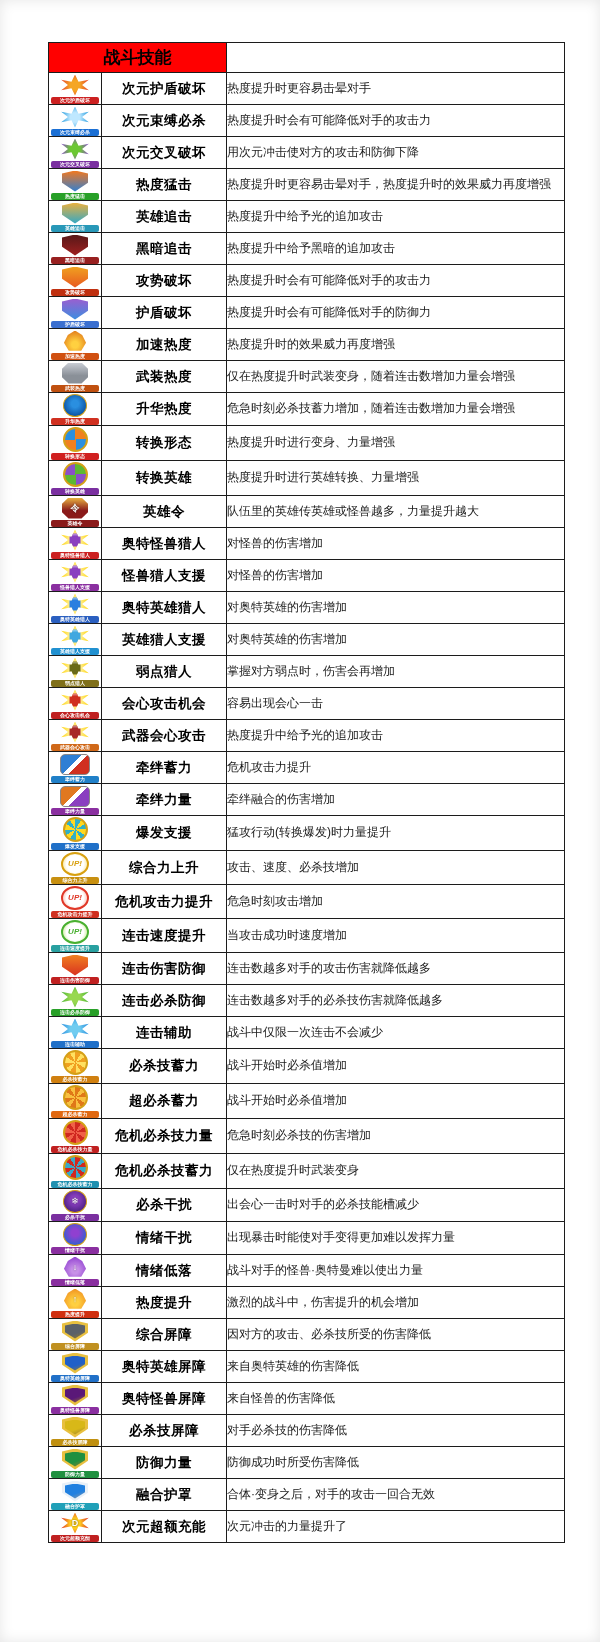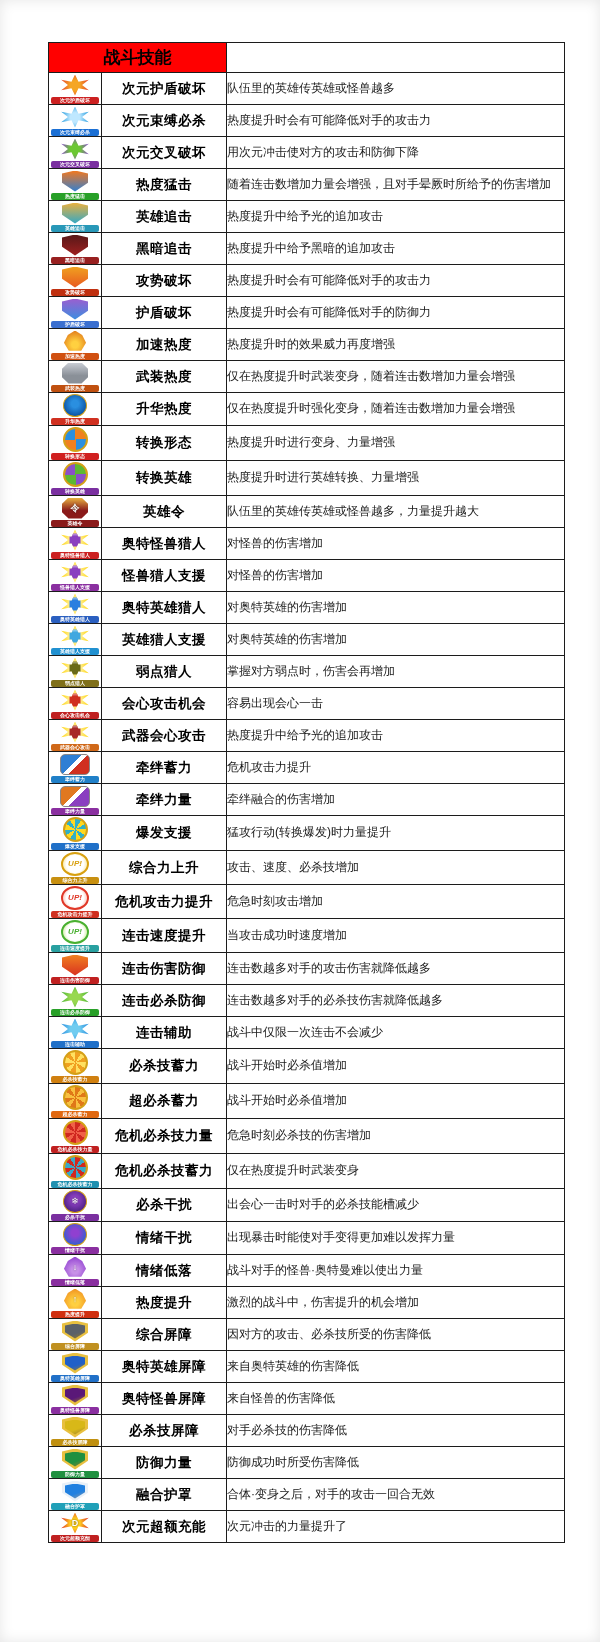--- a/index.html
+++ b/index.html
@@ -151,21 +151,21 @@
           <td class="sec-h-empty"></td>
         </tr>
         <tr>
           <td class="c-icon">
             <span class="icwrap">
               <span class="ic ic-burst" style="--c1: #e8452a; --c2: #f5a623;"></span>
               <span class="cap" style="--cap: #cc2020;">次元护盾破坏</span>
             </span>
           </td>
           <td class="c-name">次元护盾破坏</td>
-          <td class="c-desc">队伍里的英雄传英雄或怪兽越多</td>
+          <td class="c-desc">热度提升时更容易击晕对手</td>
         </tr>
         <tr>
           <td class="c-icon">
             <span class="icwrap">
               <span class="ic ic-burst" style="--c1: #2a9fe0; --c2: #bfe8ff;"></span>
               <span class="cap" style="--cap: #1a6fd4;">次元束缚必杀</span>
             </span>
           </td>
           <td class="c-name">次元束缚必杀</td>
           <td class="c-desc">热度提升时会有可能降低对手的攻击力</td>
@@ -181,21 +181,21 @@
           <td class="c-desc">用次元冲击使对方的攻击和防御下降</td>
         </tr>
         <tr>
           <td class="c-icon">
             <span class="icwrap">
               <span class="ic ic-shield" style="--c1: #2e7fd4; --c2: #f07820;"></span>
               <span class="cap" style="--cap: #28a028;">热度猛击</span>
             </span>
           </td>
           <td class="c-name">热度猛击</td>
-          <td class="c-desc">随着连击数增加力量会增强，且对手晕厥时所给予的伤害增加</td>
+          <td class="c-desc">热度提升时更容易击晕对手，热度提升时的效果威力再度增强</td>
         </tr>
         <tr>
           <td class="c-icon">
             <span class="icwrap">
               <span class="ic ic-shield" style="--c1: #2fa8c8; --c2: #e8b040;"></span>
               <span class="cap" style="--cap: #2898b8;">英雄追击</span>
             </span>
           </td>
           <td class="c-name">英雄追击</td>
           <td class="c-desc">热度提升中给予光的追加攻击</td>
@@ -251,21 +251,21 @@
           <td class="c-desc">仅在热度提升时武装变身，随着连击数增加力量会增强</td>
         </tr>
         <tr>
           <td class="c-icon">
             <span class="icwrap">
               <span class="ic ic-orb" style="--c1: #0a4fa0; --c2: #2a8fe0;"></span>
               <span class="cap" style="--cap: #d03020;">升华热度</span>
             </span>
           </td>
           <td class="c-name">升华热度</td>
-          <td class="c-desc">仅在热度提升时强化变身，随着连击数增加力量会增强</td>
+          <td class="c-desc">危急时刻必杀技蓄力增加，随着连击数增加力量会增强</td>
         </tr>
         <tr>
           <td class="c-icon">
             <span class="icwrap">
               <span class="ic ic-swirl" style="--c1: #f08020; --c2: #2a8fe0;"></span>
               <span class="cap" style="--cap: #d02020;">转换形态</span>
             </span>
           </td>
           <td class="c-name">转换形态</td>
           <td class="c-desc">热度提升时进行变身、力量增强</td>

